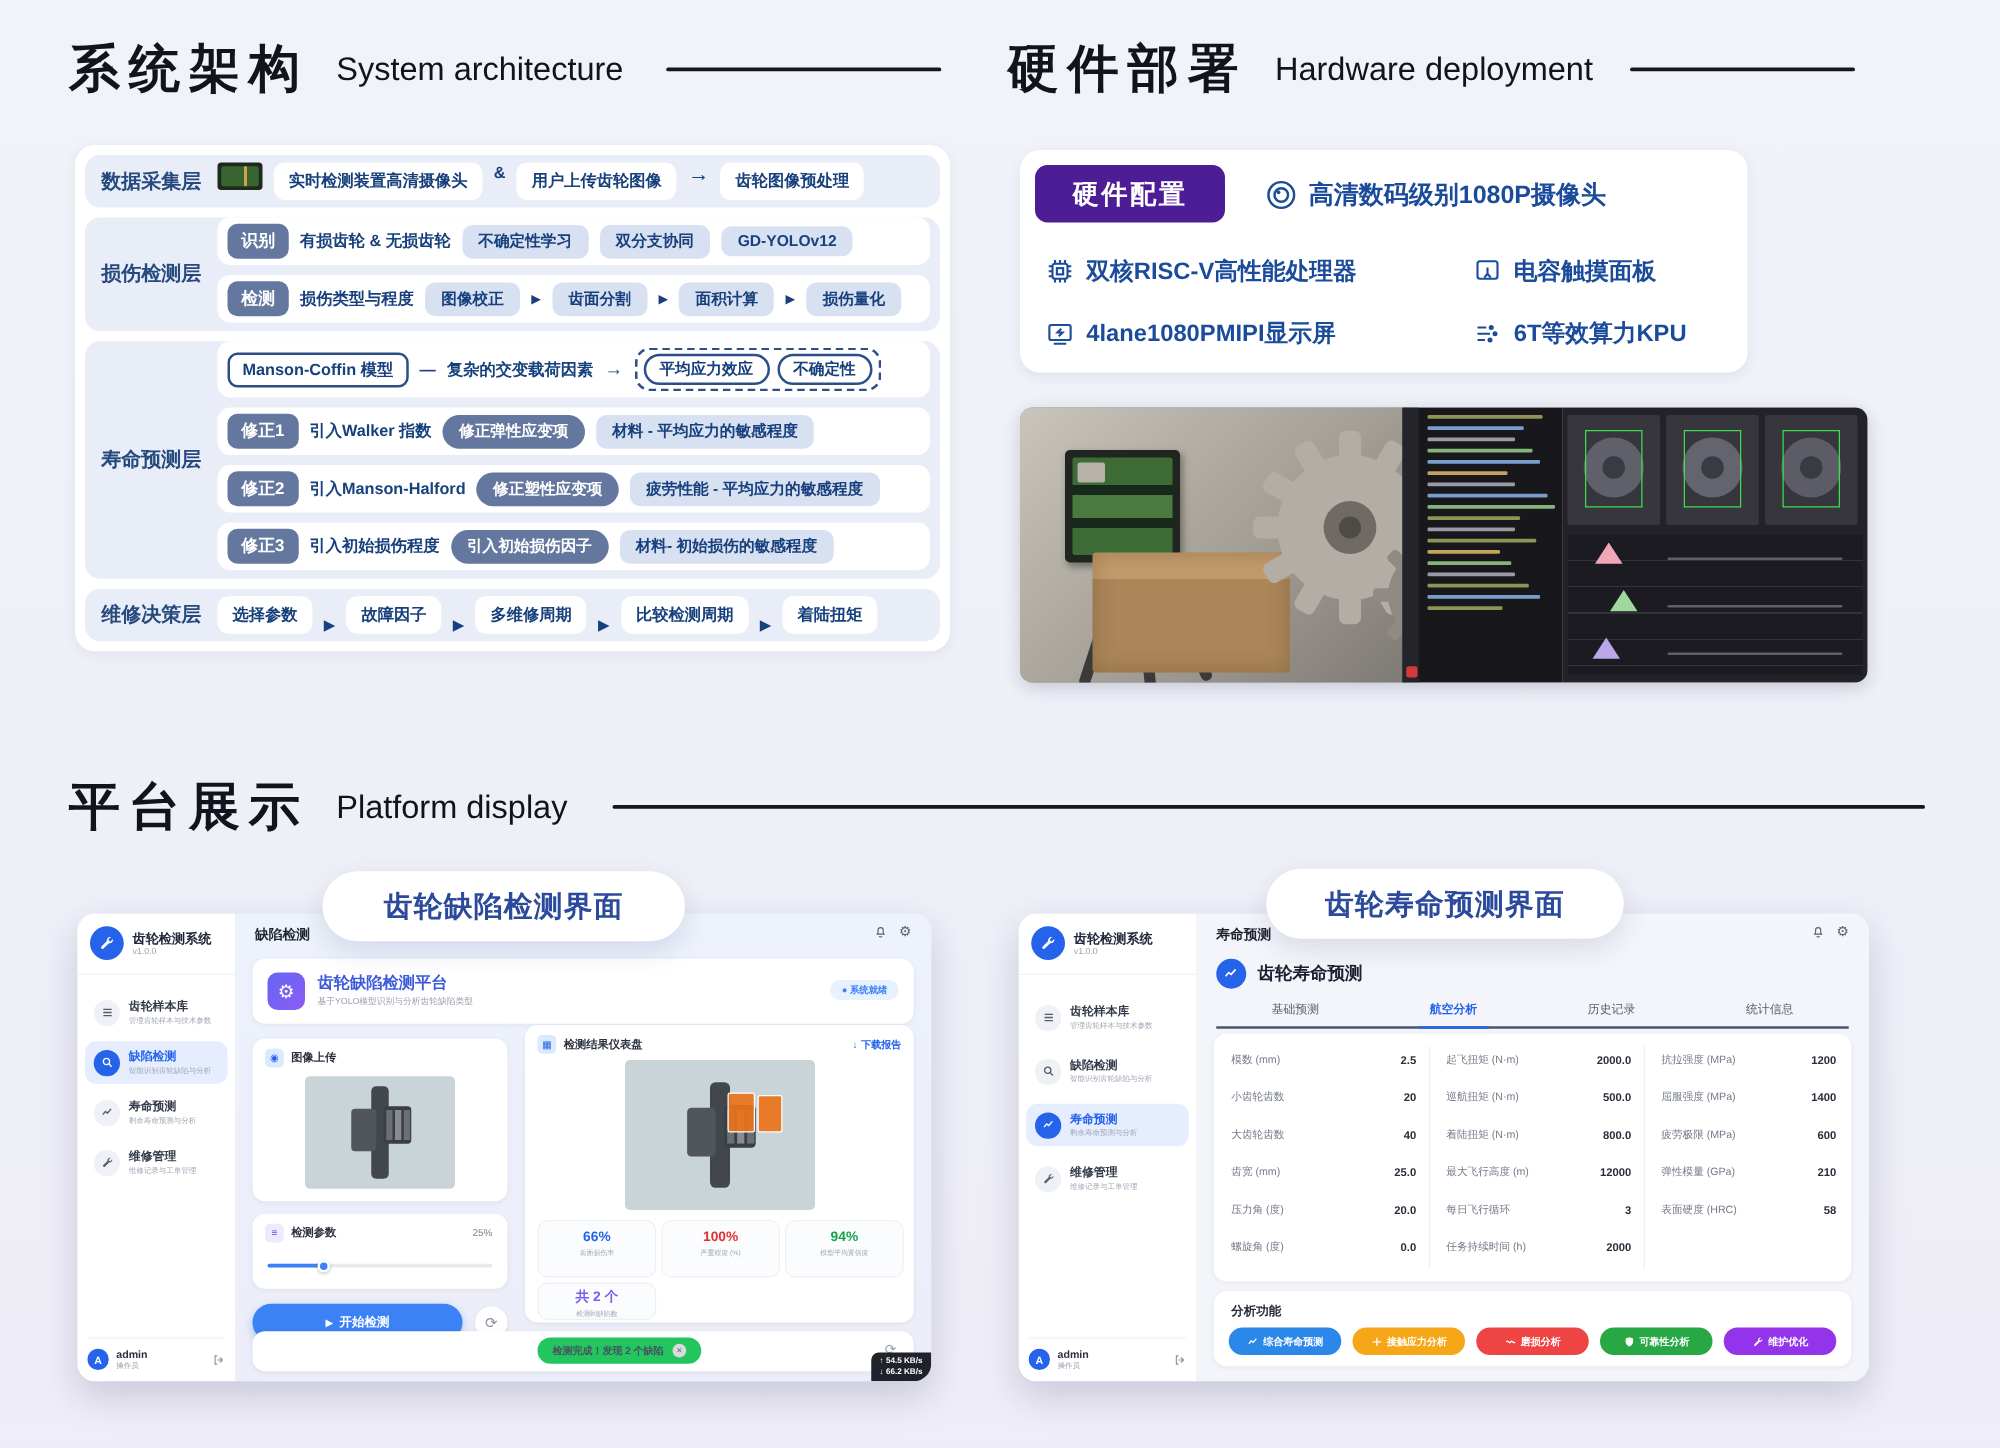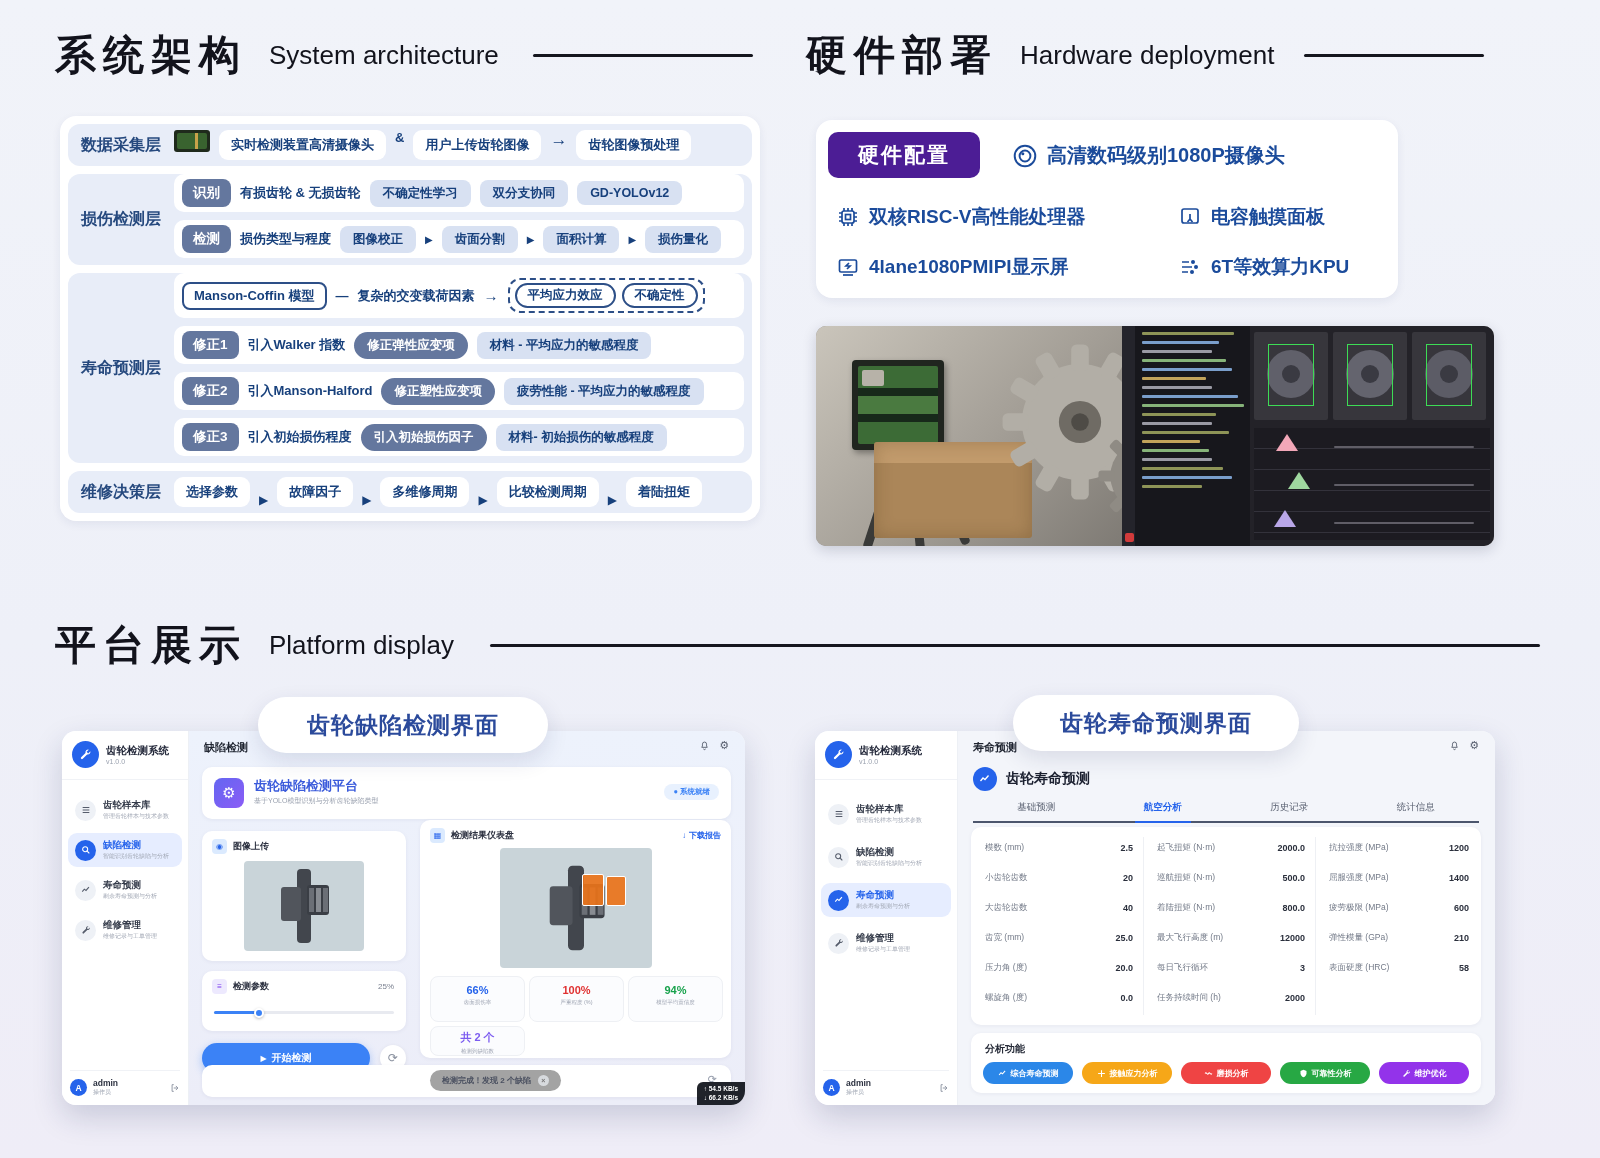--- a/index.html
+++ b/index.html
@@ -92,21 +92,21 @@
   .gearglyph{font-size:11px;color:#596070;}
   .card{position:absolute;background:#fff;border-radius:10px;box-shadow:0 1px 4px rgba(30,40,90,.06);}
   .cardhead{position:absolute;left:10px;top:8px;display:flex;align-items:center;gap:6px;}
   .miniicon{width:15px;height:15px;border-radius:4px;display:flex;align-items:center;justify-content:center;font-size:8px;}
   .ctitle{font-size:9px;font-weight:800;color:#2c3140;}
   .imgph{background:#c9d4d9;border-radius:4px;position:absolute;display:flex;align-items:center;justify-content:center;}
   .statbox{position:absolute;border:1px solid #eef0f4;background:#fbfcfe;border-radius:8px;text-align:center;}
   .statval{font-size:11px;font-weight:800;margin-top:7px;}
   .statlab{font-size:5.5px;color:#a0a6b4;margin-top:3px;}
   .st0 .statval{color:#2563eb;}.st1 .statval{color:#e03131;}.st2 .statval{color:#18a24c;}.st3 .statval{color:#7c5cf0;}
-  .toast{position:absolute;background:#a3a3a3;border-radius:13px;display:flex;align-items:center;gap:7px;
+  .toast{position:absolute;background:#22c55e;border-radius:13px;display:flex;align-items:center;gap:7px;
     padding:5px 12px;font-size:8px;font-weight:800;color:#4a5060;}
   .toastx{width:11px;height:11px;border-radius:50%;background:#d7dade;color:#777;font-size:7px;display:flex;align-items:center;justify-content:center;}
   .net{position:absolute;right:0;bottom:0;background:rgba(13,16,24,.92);color:#fff;font-size:6.5px;line-height:8.5px;
     padding:3px 7px;border-top-left-radius:6px;font-weight:700;}
   
   .tabrow{position:absolute;display:flex;border-bottom:2px solid #4c566d;}
   .tabcell{flex:1;text-align:center;font-size:9.5px;color:#596070;padding-bottom:7px;position:relative;}
   .tabcell.active{color:#2563eb;font-weight:800;}
   .tabcell.active:after{content:"";position:absolute;left:28%;right:28%;bottom:-2px;height:2px;background:#2563eb;}
   .pcol{position:absolute;display:flex;flex-direction:column;}

